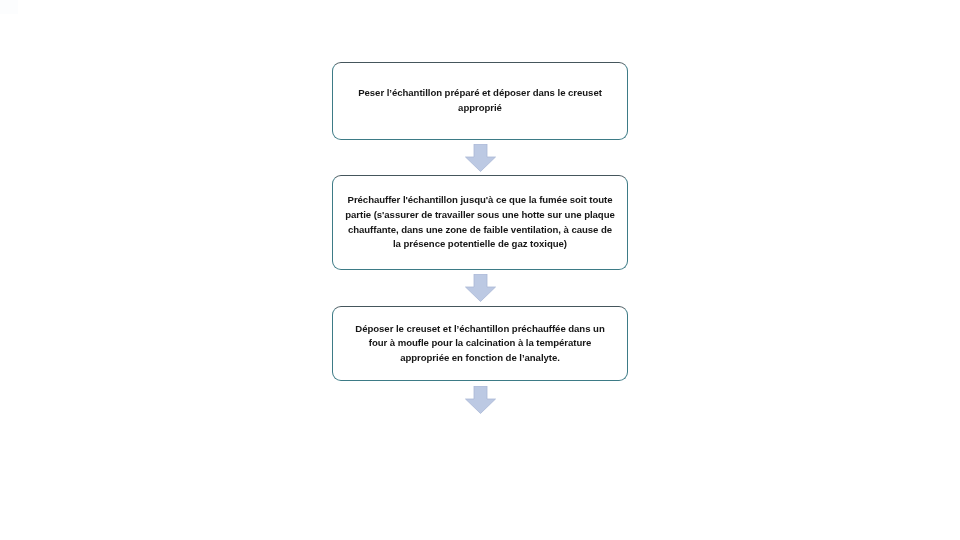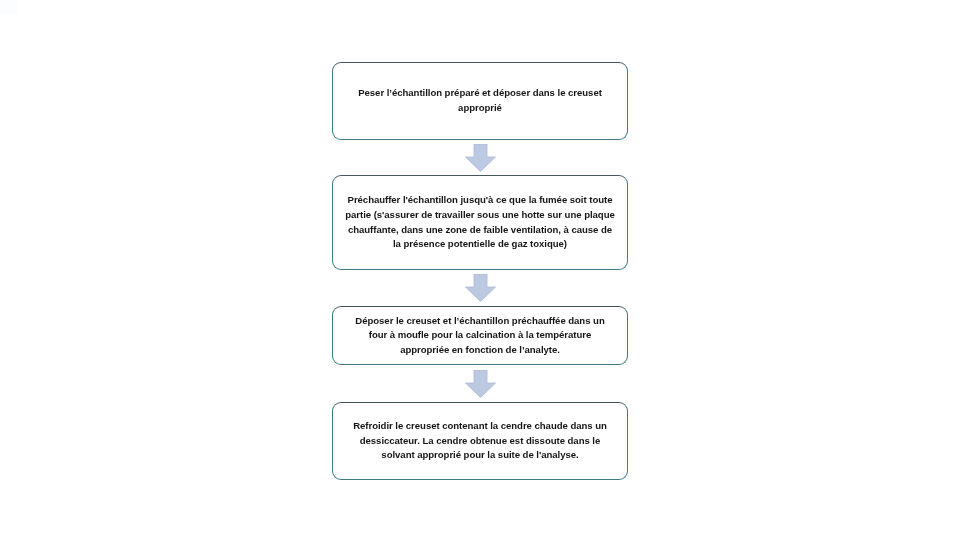--- a/index.html
+++ b/index.html
@@ -57,21 +57,21 @@
     line-height: 14.6px;
     font-weight: 600;
     color: #161616;
     text-align: center;
     letter-spacing: -0.05px;
     white-space: pre-line;
   }
 
   .node-1 { height: 78px; }
   .node-2 { height: 95px; }
-  .node-3 { height: 59px; }
+  .node-3 { height: 75px; }
   .node-4 { height: 78px; }
 
   .arrow-wrap {
     width: 296px;
     display: flex;
     align-items: center;
     justify-content: center;
   }
   .gap-1 { height: 35px; }
   .gap-2 { height: 36px; }
@@ -128,21 +128,18 @@
     <div class="flow-node node-3">
       <div class="flow-node-text">Déposer le creuset et l’échantillon préchauffée dans un four à moufle pour la calcination à la température appropriée en fonction de l’analyte.</div>
     </div>
 
     <div class="arrow-wrap gap-3">
       <svg class="down-arrow" width="31" height="28" viewBox="0 0 31 28">
         <path d="M9 0 H22 V13 H30.5 L15.5 27.5 L0.5 13 H9 Z" fill="#bcc9e3" stroke="#a9b8d6" stroke-width="0.8"></path>
       </svg>
     </div>
 
-    <div class="flow-node node-4">
-      <div class="flow-node-text">Refroidir le creuset contenant la cendre chaude dans un dessiccateur. La cendre obtenue est dissoute dans le solvant approprié pour la suite de l'analyse.</div>
-    </div>
 
   </div>
 
   <div class="ghost-text"></div>
 
 </div>
 
 </body></html>

